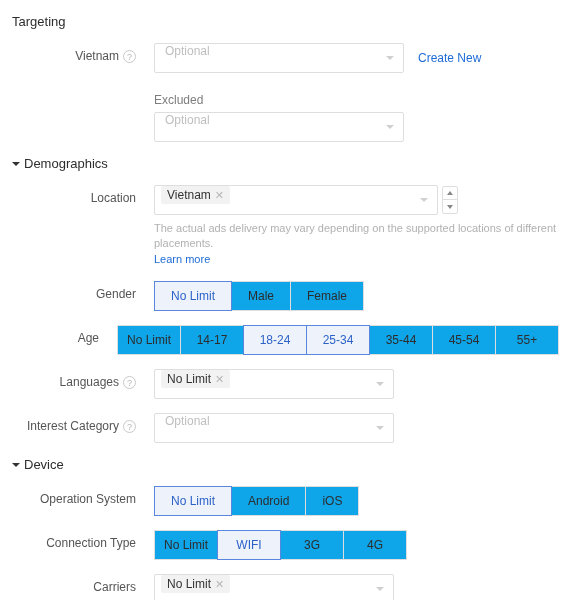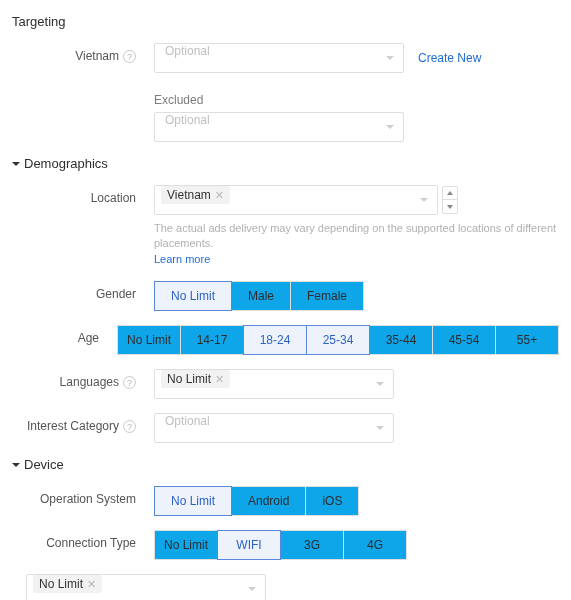--- a/index.html
+++ b/index.html
@@ -170,20 +170,21 @@
       <div class="seg age" id="conn-seg">
         <div class="seg-btn">No Limit</div>
         <div class="seg-btn sel">WIFI</div>
         <div class="seg-btn">3G</div>
         <div class="seg-btn">4G</div>
       </div>
     </div>
 </div>
 
 <div class="row carriers">
+  <div class="row-label">Carriers</div>
   <div class="row-body">
     <div class="select-box">
       <span class="tag">
         <span>No Limit</span>
         <span class="x">✕</span>
       </span>
       <span class="arrow"></span>
     </div>
   </div>
 </div>

